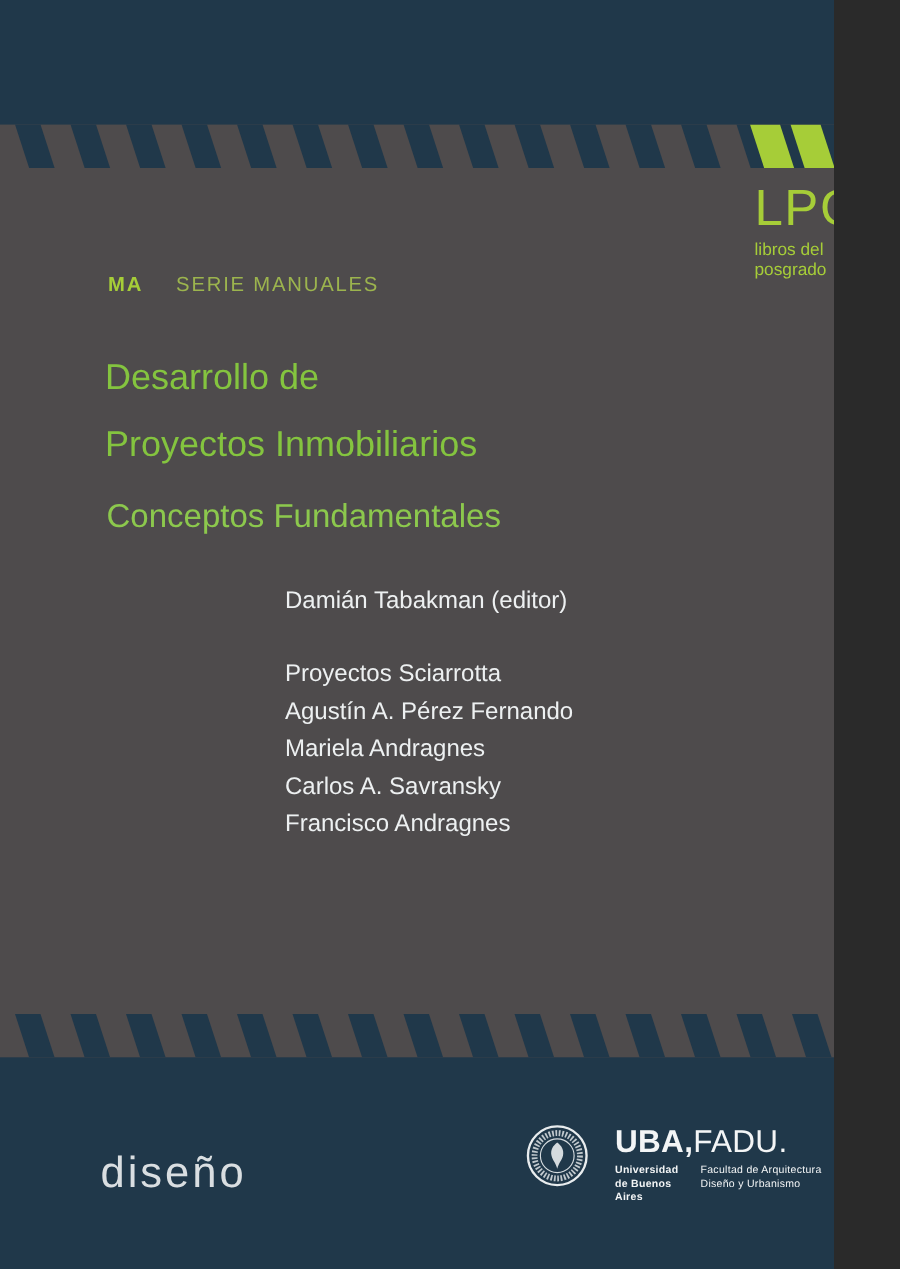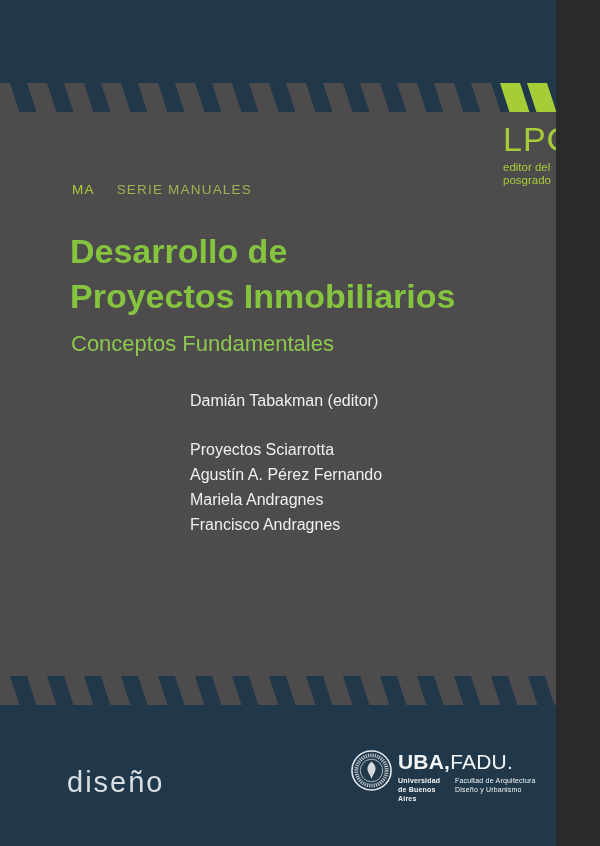--- a/index.html
+++ b/index.html
@@ -18,44 +18,44 @@
     transform:skewX(18deg); transform-origin:0 0;
     background:var(--c-gray,#4e4b4c);
   }
   .stripe.green { background:var(--c-green-bright,#a6cd38); }
 
   .lpg { position:absolute; left:503px; top:120px; color:var(--c-green-bright,#a6cd38); }
   .lpg-initials { font-size:34px; font-weight:300; letter-spacing:1px; line-height:38px; }
   .lpg-tagline  { font-size:11.5px; line-height:12.5px; margin-top:3px; }
 
   .series { position:absolute; left:72px; top:182px; font-size:13.5px; letter-spacing:1.2px; }
-  .series-code { color:var(--c-green-bright,#a6cd38); font-weight:400; margin-right:22px; }
+  .series-code { color:var(--c-green-bright,#a6cd38); font-weight:700; margin-right:22px; }
   .series-name { color:var(--c-green-series,#9cb44e); }
 
   .title {
     position:absolute; left:70px; top:229px;
-    font-size:34px; font-weight:700; line-height:45px;
+    font-size:24px; font-weight:400; line-height:45px;
     color:var(--c-green-title,#84c43f); margin:0;
   }
   .subtitle {
     position:absolute; left:71px; top:331px;
     font-size:22px; font-weight:400; line-height:26px;
     color:var(--c-green-subtitle,#8cc84d);
   }
 
   .editor  { position:absolute; left:190px; top:392px; font-size:16px; line-height:18px; color:var(--c-text-light,#edf0f1); }
   .authors { position:absolute; left:190px; top:437px; font-size:16px; line-height:25px; color:var(--c-text-light,#edf0f1); }
 
   .diseno {
     position:absolute; left:67px; top:766px;
     font-size:29px; font-weight:300; letter-spacing:2px;
     color:var(--c-logo-light,#d9dee1);
   }
   .seal { position:absolute; left:350px; top:749px; width:43px; height:43px; }
-  .uba  { position:absolute; left:398px; top:751px; color:var(--c-white,#f3f5f6); }
+  .uba  { position:absolute; left:410px; top:751px; color:var(--c-white,#f3f5f6); }
   .uba-acronym { font-size:21px; line-height:22px; letter-spacing:0.2px; }
   .uba-acronym .bold  { font-weight:700; }
   .uba-acronym .light { font-weight:300; }
   .uba-cols { display:flex; margin-top:3px; }
   .uba-col  { font-size:7px; line-height:9px; letter-spacing:0.2px; }
   .uba-col.first { font-weight:700; width:46px; margin-right:11px; }
 </style>
 </head>
 <body>
 
@@ -80,21 +80,21 @@
       <div class="stripe" style="left: 471px;"></div>
       <div class="stripe" style="left: 557px;"></div>
       <div class="stripe" style="left: 594px;"></div>
       <div class="stripe green" style="left: 500px;"></div>
       <div class="stripe green" style="left: 527px;"></div>
     </div>
 
   <div class="lpg">
     <div class="lpg-initials">LPG</div>
     <div class="lpg-tagline">
-      <div>editor del</div>
+      <div>libros del</div>
       <div>posgrado</div>
     </div>
   </div>
 
   <div class="series">
     <span class="series-code">MA</span><span class="series-name">SERIE MANUALES</span>
   </div>
 
   <h1 class="title">
     <div>Desarrollo de</div>
@@ -102,20 +102,21 @@
   </h1>
 
   <div class="subtitle">Conceptos Fundamentales</div>
 
   <div class="editor">Damián Tabakman (editor)</div>
 
   <div class="authors">
     <div>Proyectos Sciarrotta</div>
     <div>Agustín A. Pérez Fernando</div>
     <div>Mariela Andragnes</div>
+    <div>Carlos A. Savransky</div>
     <div>Francisco Andragnes</div>
   </div>
 
   <div class="band band-bottom">
       <div class="stripe" style="left: -10px;"></div>
       <div class="stripe" style="left: 27px;"></div>
       <div class="stripe" style="left: 64px;"></div>
       <div class="stripe" style="left: 101px;"></div>
       <div class="stripe" style="left: 138px;"></div>
       <div class="stripe" style="left: 175px;"></div>

